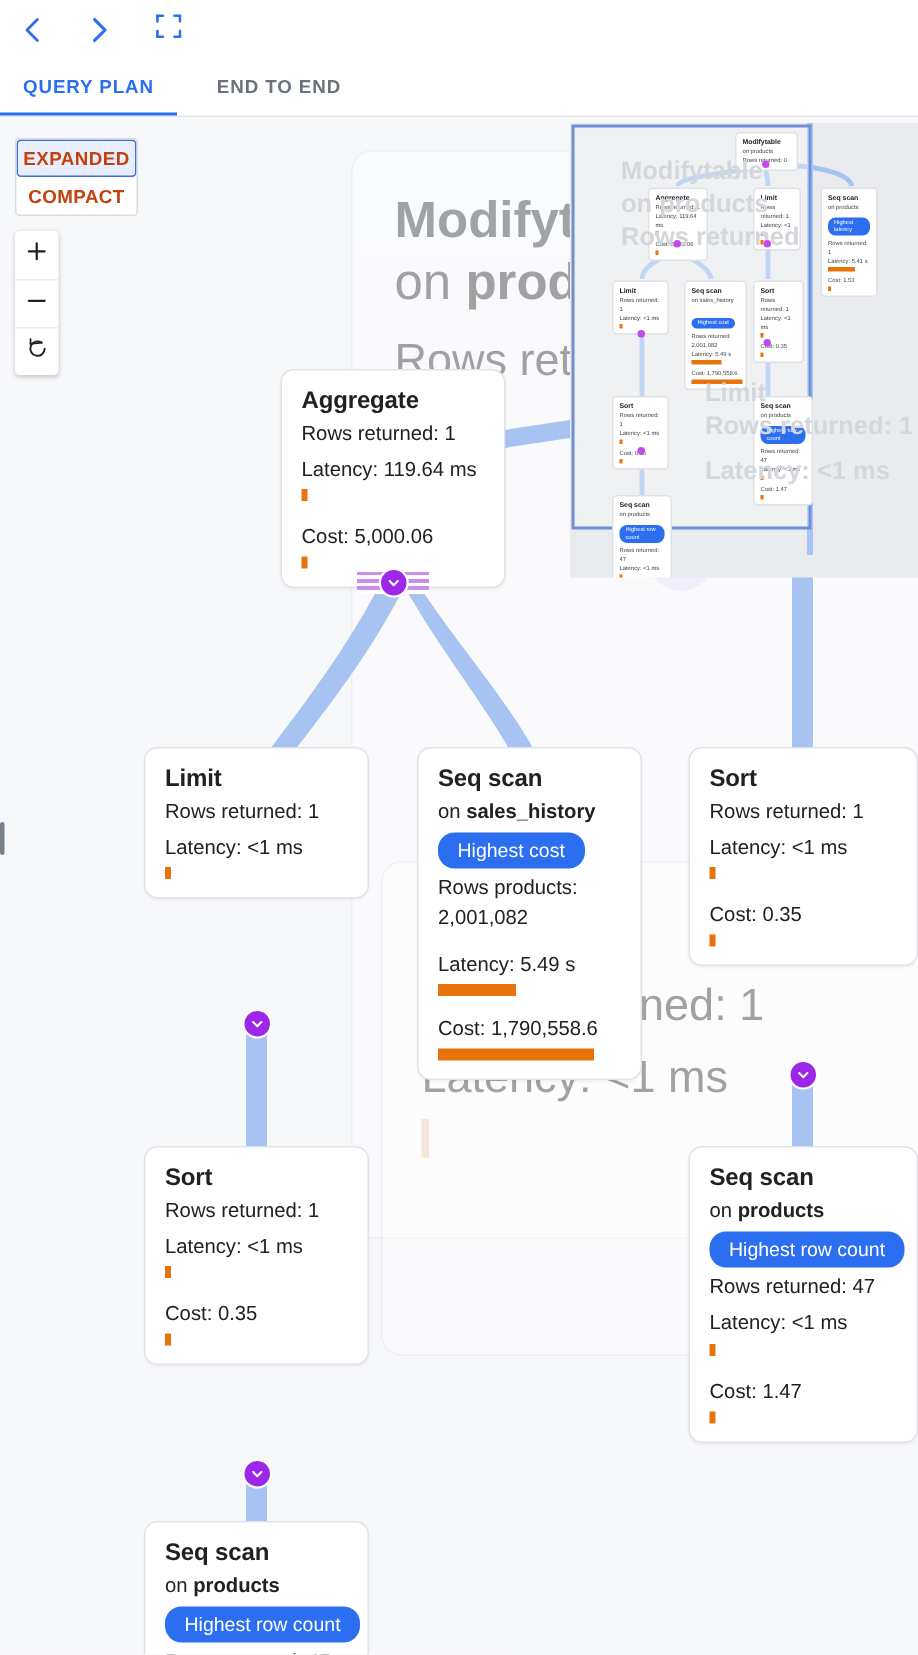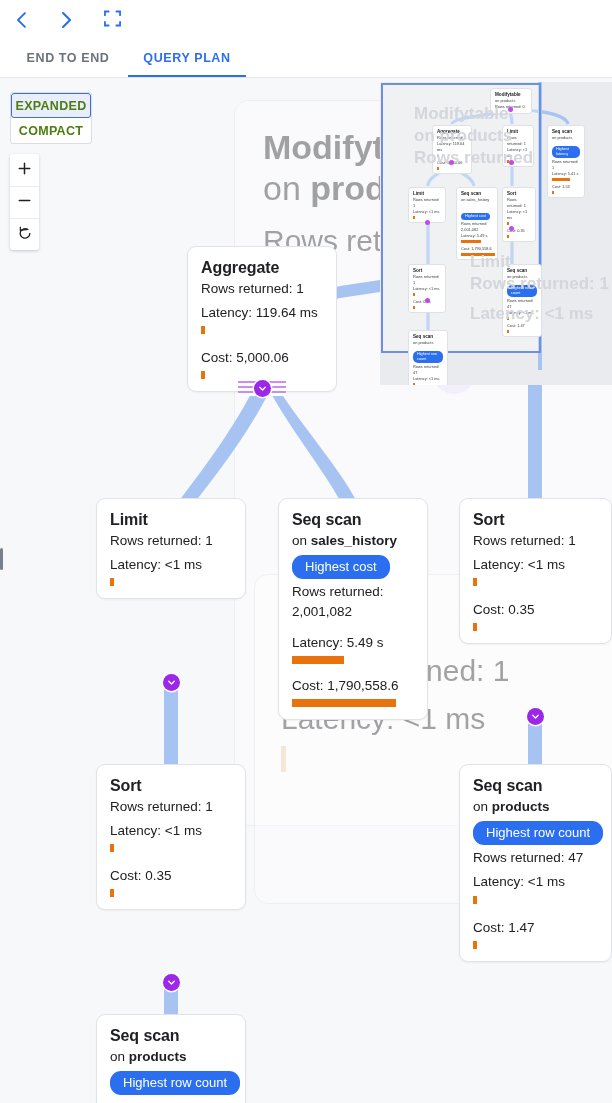--- a/index.html
+++ b/index.html
@@ -123,21 +123,21 @@
   }
 
   
   .mode-group {
     position:absolute; left:10px; top:14px; width:82px;
     background:#ffffff; border:1px solid #d9dce1; border-radius:3px;
     overflow:hidden; z-index:40;
   }
   .mode-btn {
     height:25px; display:flex; align-items:center; justify-content:center;
-    font-size:12.5px; font-weight:bold; letter-spacing:.3px; color:#4d7c0f;
+    font-size:12.5px; font-weight:bold; letter-spacing:.3px; color:#c2410c;
     cursor:pointer;
   }
   .mode-btn.sel { background:#e8eefc; border:1.5px solid #3f6fd8; border-radius:3px; }
 
   .zoom-group {
     position:absolute; left:10px; top:76px; width:29px;
     background:#ffffff; border-radius:3px;
     box-shadow:0 1px 3px rgba(20,30,50,.22);
     overflow:hidden; z-index:40;
   }
@@ -209,22 +209,22 @@
             <path d="M17 5.5V1.6h-3.9"></path>
           <path d="M1 12.5v3.9h3.9"></path>
             <path d="M17 12.5v3.9h-3.9"></path>
         </g>
       </svg>
     </span>
   </div>
 </div>
 
 <div class="tabbar">
+  <div class="tab active" id="tab0">QUERY PLAN</div>
   <div class="tab" id="tab1">END TO END</div>
-  <div class="tab active" id="tab0">QUERY PLAN</div>
 </div>
 
 <div class="canvas">
 
   <div class="ghost-node">
     <div class="ghost-title">Modifytable</div>
     <div class="ghost-sub"><span>on </span><b>products</b></div>
     <div class="ghost-line">Rows returned</div>
   </div>
   <div class="ghost-chev" style="left:432px; top:272px;">
@@ -409,21 +409,21 @@
   <div class="knob" style="left:163px; top:596px;">
     <svg width="11" height="11" viewBox="0 0 24 24">
         <path d="M6 9.5 12 15.5 18 9.5" fill="none" stroke="#ffffff" stroke-width="3" stroke-linecap="round" stroke-linejoin="round"></path>
       </svg>
   </div>
 
   <div class="node" style="left:278px; top:420px; width:150px;">
     <div class="n-title">Seq scan</div>
     <div class="n-on"><span>on </span><b>sales_history</b></div>
     <div class="badge">Highest cost</div>
-    <div class="n-rowtight">Rows returned:</div>
+    <div class="n-rowtight">Rows products:</div>
     <div class="n-rowtight">2,001,082</div>
     <div class="n-row" style="margin-top:11px;">Latency: 5.49 s</div>
     <div class="bar" style="width:52px;"></div>
     <div class="n-row" style="margin-top:12px;">Cost: 1,790,558.6</div>
     <div class="bar" style="width:104px;"></div>
   </div>
 
   <div class="node" style="left:459px; top:420px; width:153px;">
     <div class="n-title">Sort</div>
     <div class="n-rowtight">Rows returned: 1</div>

